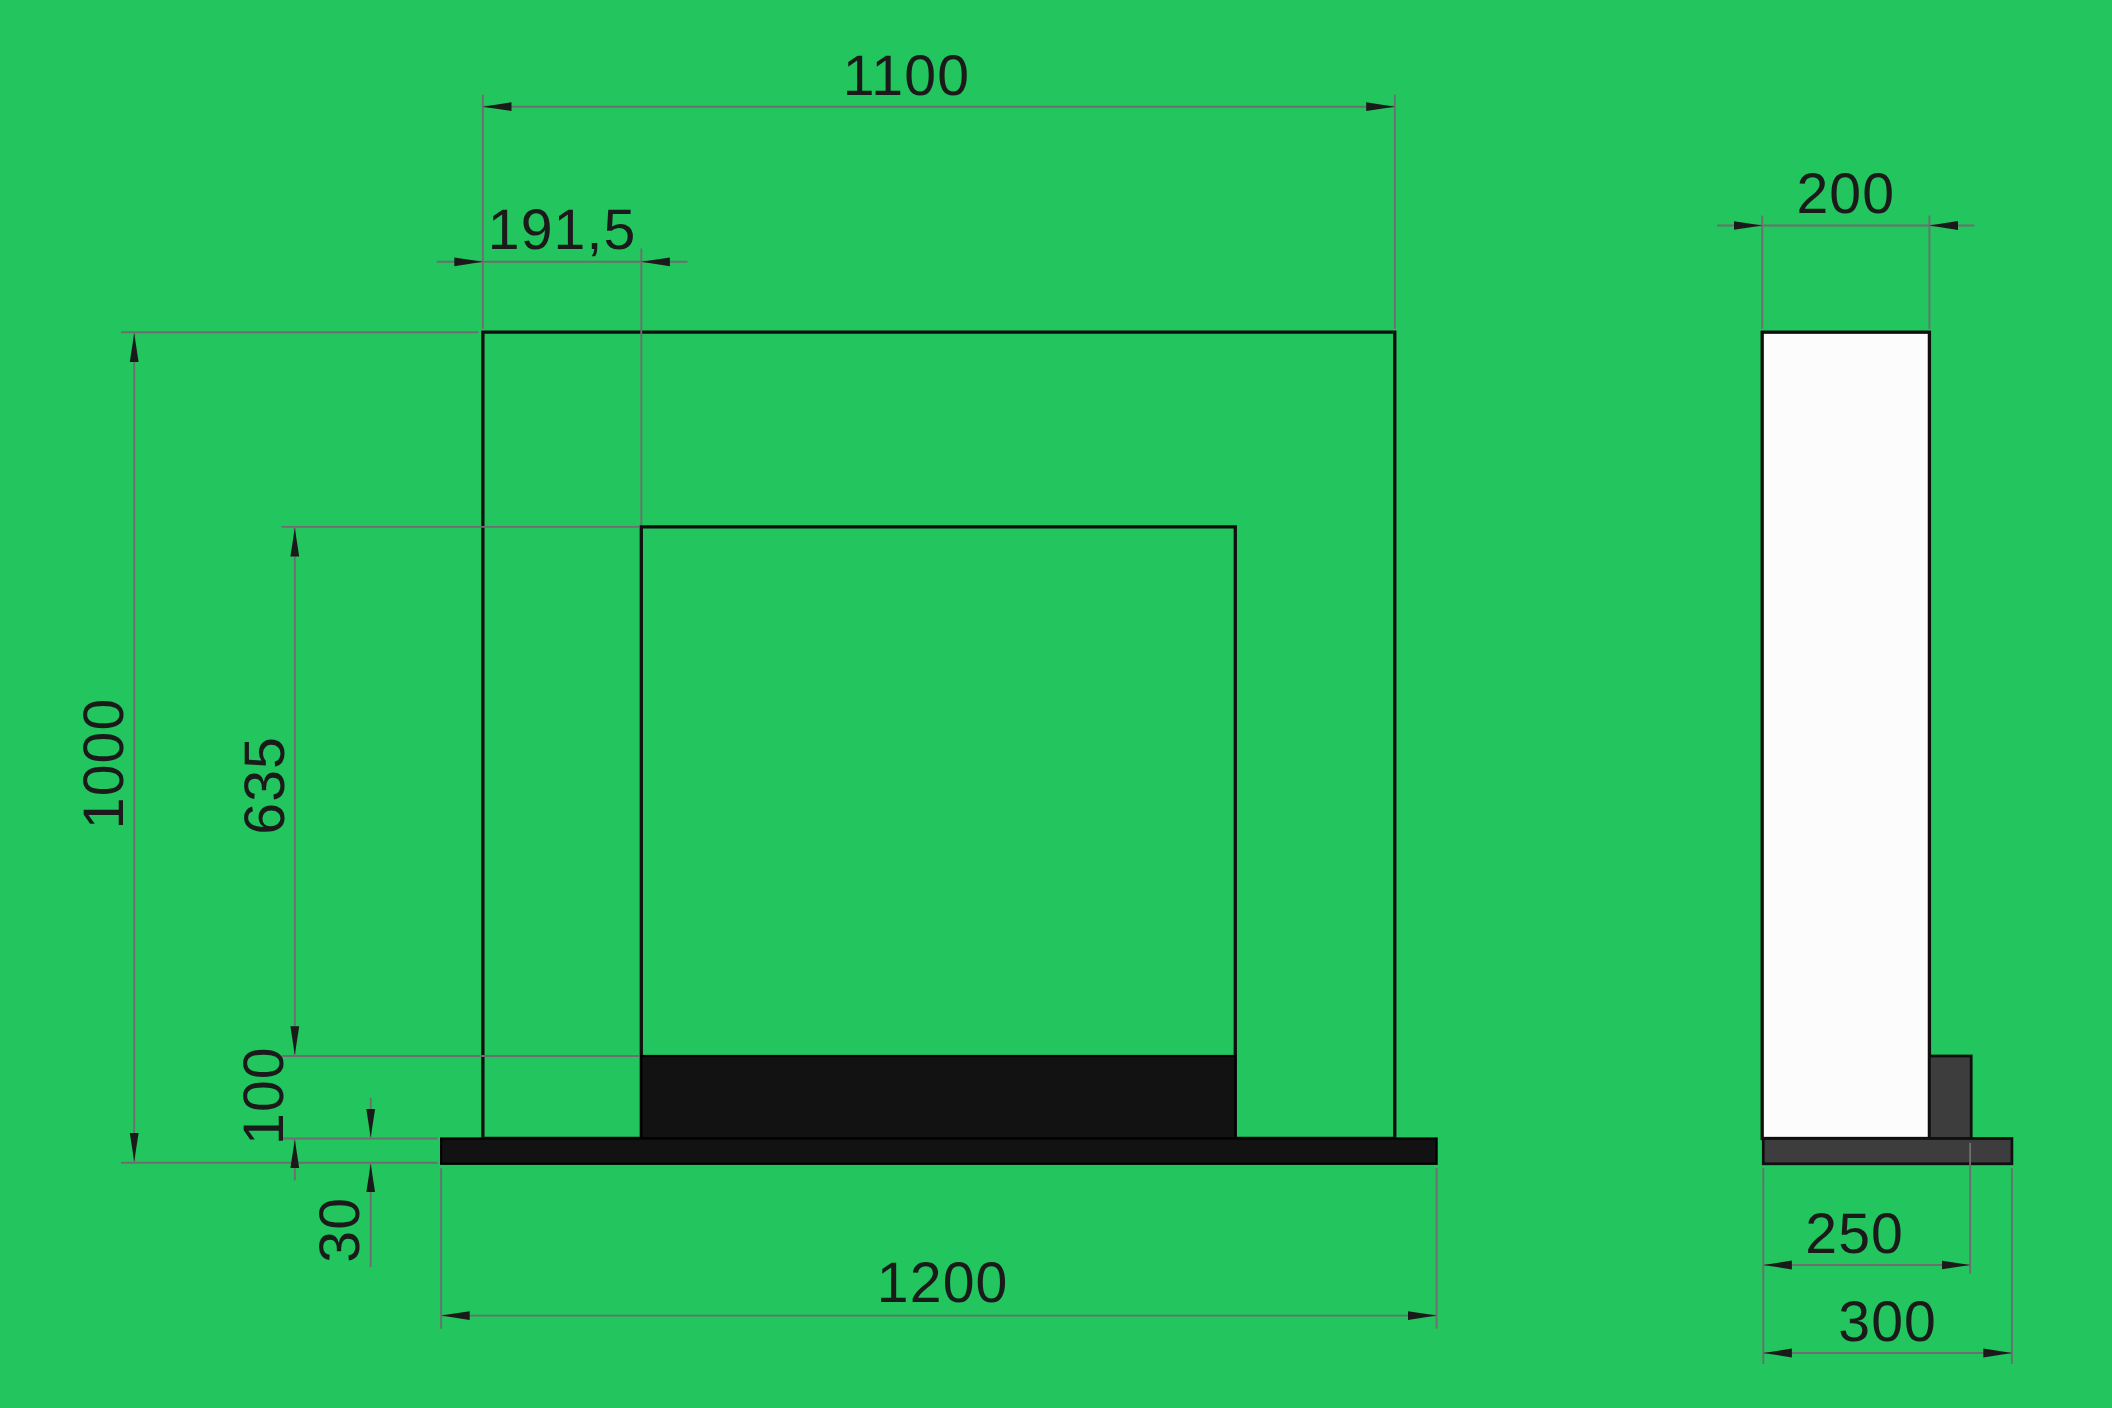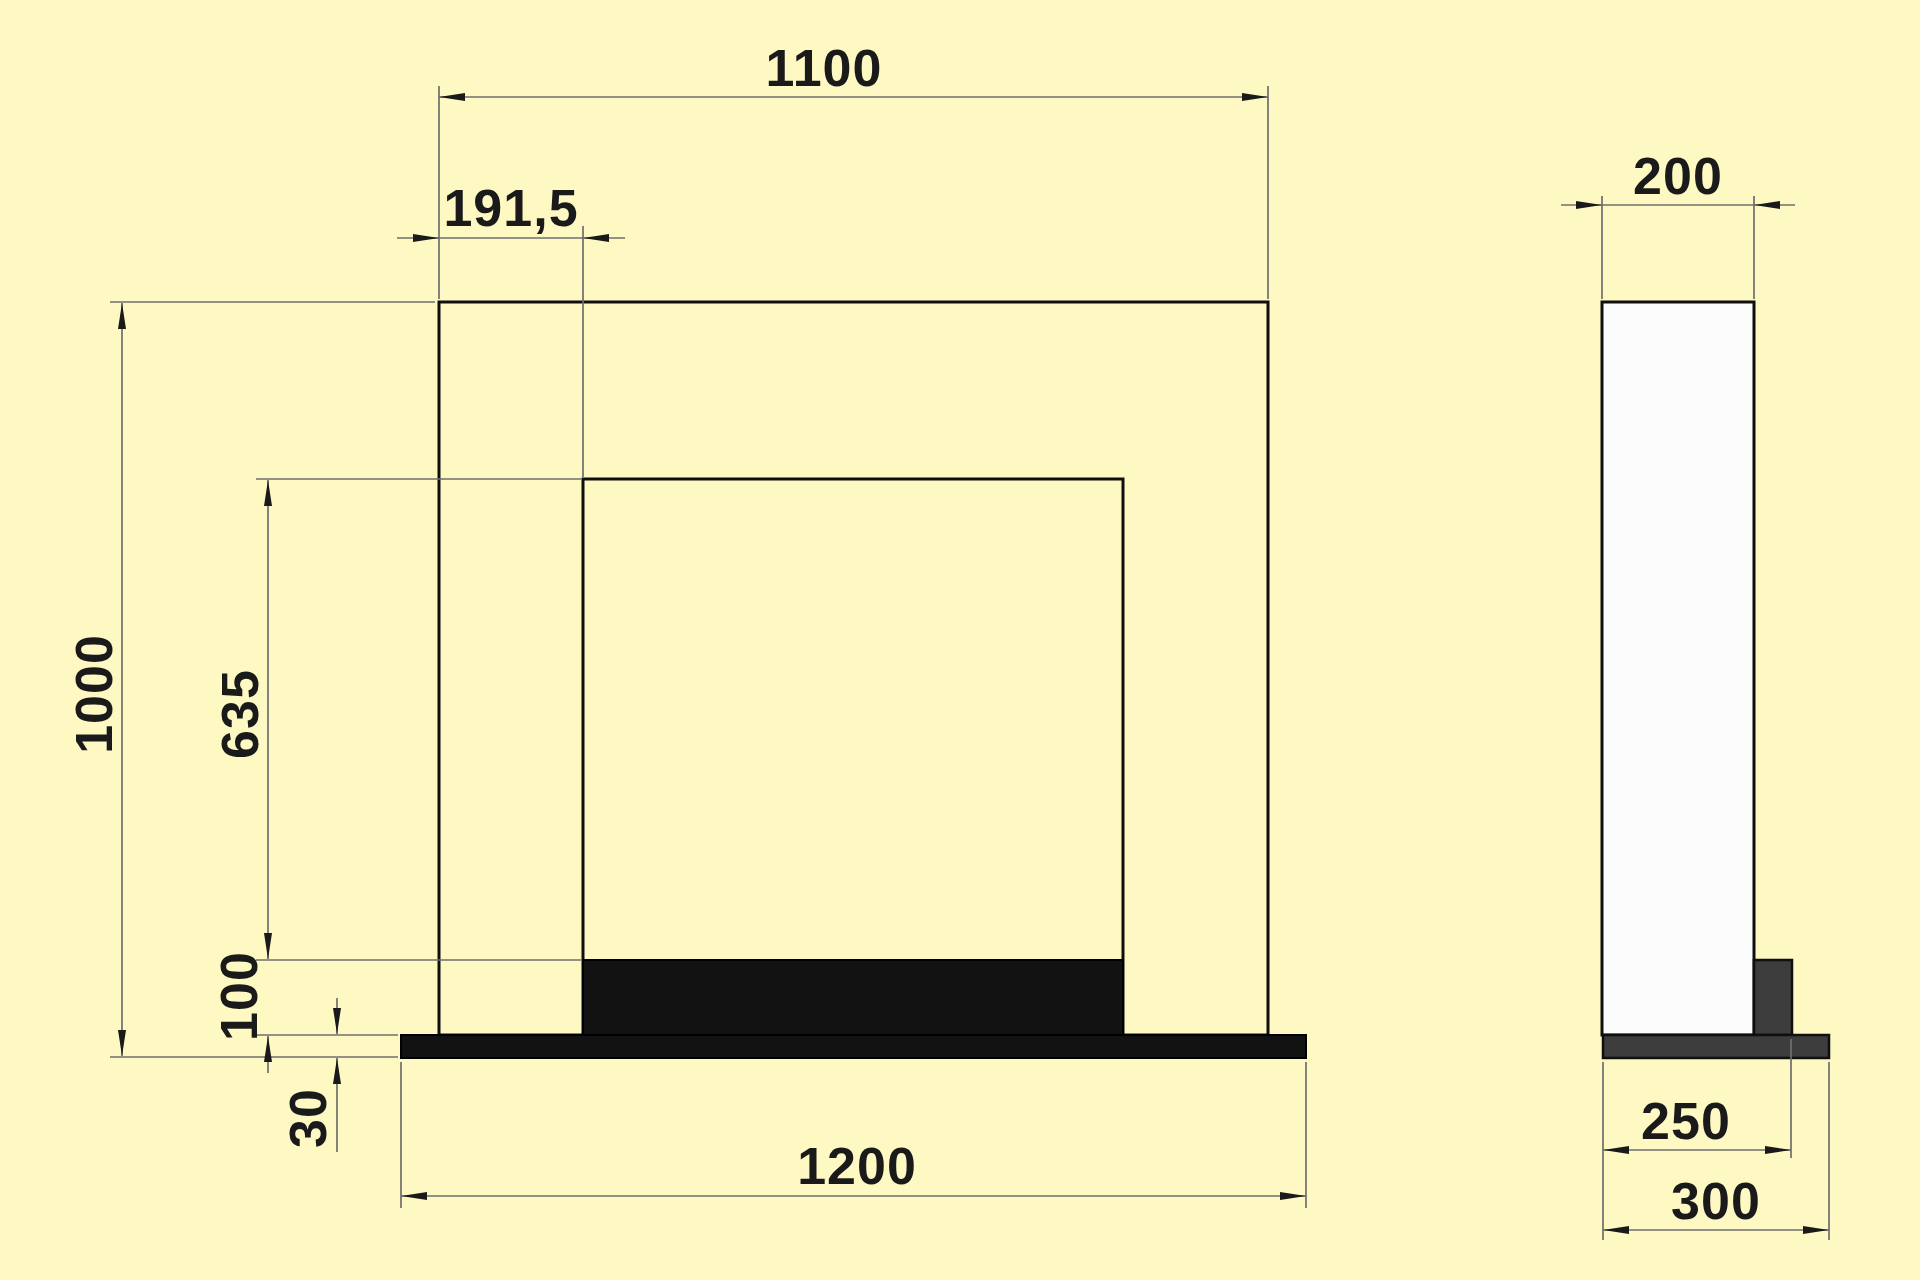--- a/index.html
+++ b/index.html
@@ -1,22 +1,21 @@
 <!DOCTYPE html>
 <html><head>
 <meta charset="utf-8">
 <style>
   html, body { margin: 0; padding: 0; background: #ffffff; }
   .stage {
     position: relative;
     width: 1920px;
     height: 1280px;
-    background: #fef9c3;
+    background: #22c55e;
     overflow: hidden;
-    font-weight: bold;
   }
   svg text {
     font-family: "Liberation Sans", "DejaVu Sans", sans-serif;
     font-size: 52px;
     fill: #1a1a1a;
     letter-spacing: 1px;
   }
   .objline  { stroke: #0f0f0f; stroke-width: 3;   fill: none; }
   .dimline  { stroke: #6e6e6e; stroke-width: 1.7; fill: none; }
 </style>

